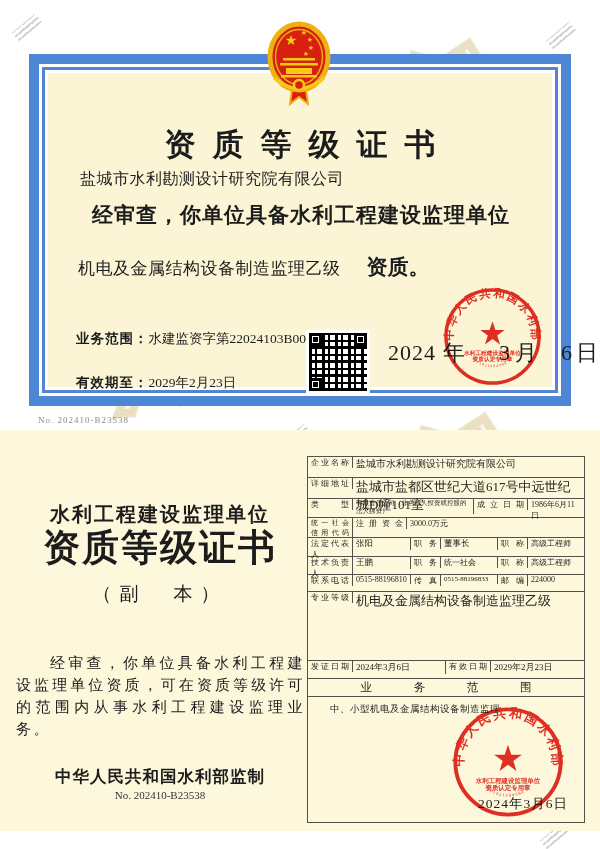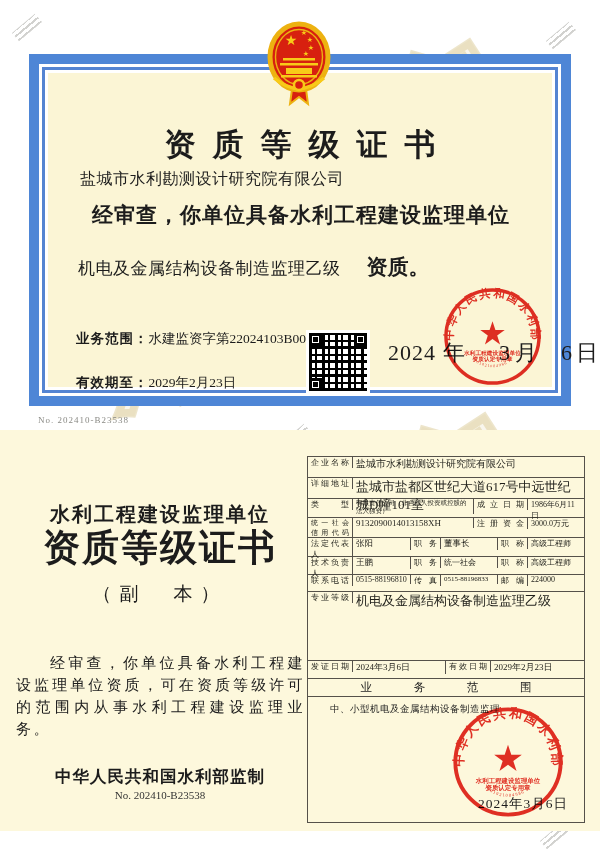--- a/index.html
+++ b/index.html
@@ -220,21 +220,20 @@
           <div>成立日期</div>
         </div>
       <div class="tc val w-wide fs8">1986年6月11日</div>
     </div>
 
     <div class="trow h20">
       <div class="tc lab w-l">
         <div style="font-size:7px;">统一社会</div>
         <div style="font-size:7px;">信用代码</div>
       </div>
-      <div class="tc val w-v121 fs9">9132090014013158XH</div>
       <div class="tc lab w-l54">
           <div>注册资金</div>
         </div>
       <div class="tc val w-wide fs8">3000.0万元</div>
     </div>
 
     <div class="trow h19">
       <div class="tc lab w-l">
           <div>法定代表人</div>
         </div>

